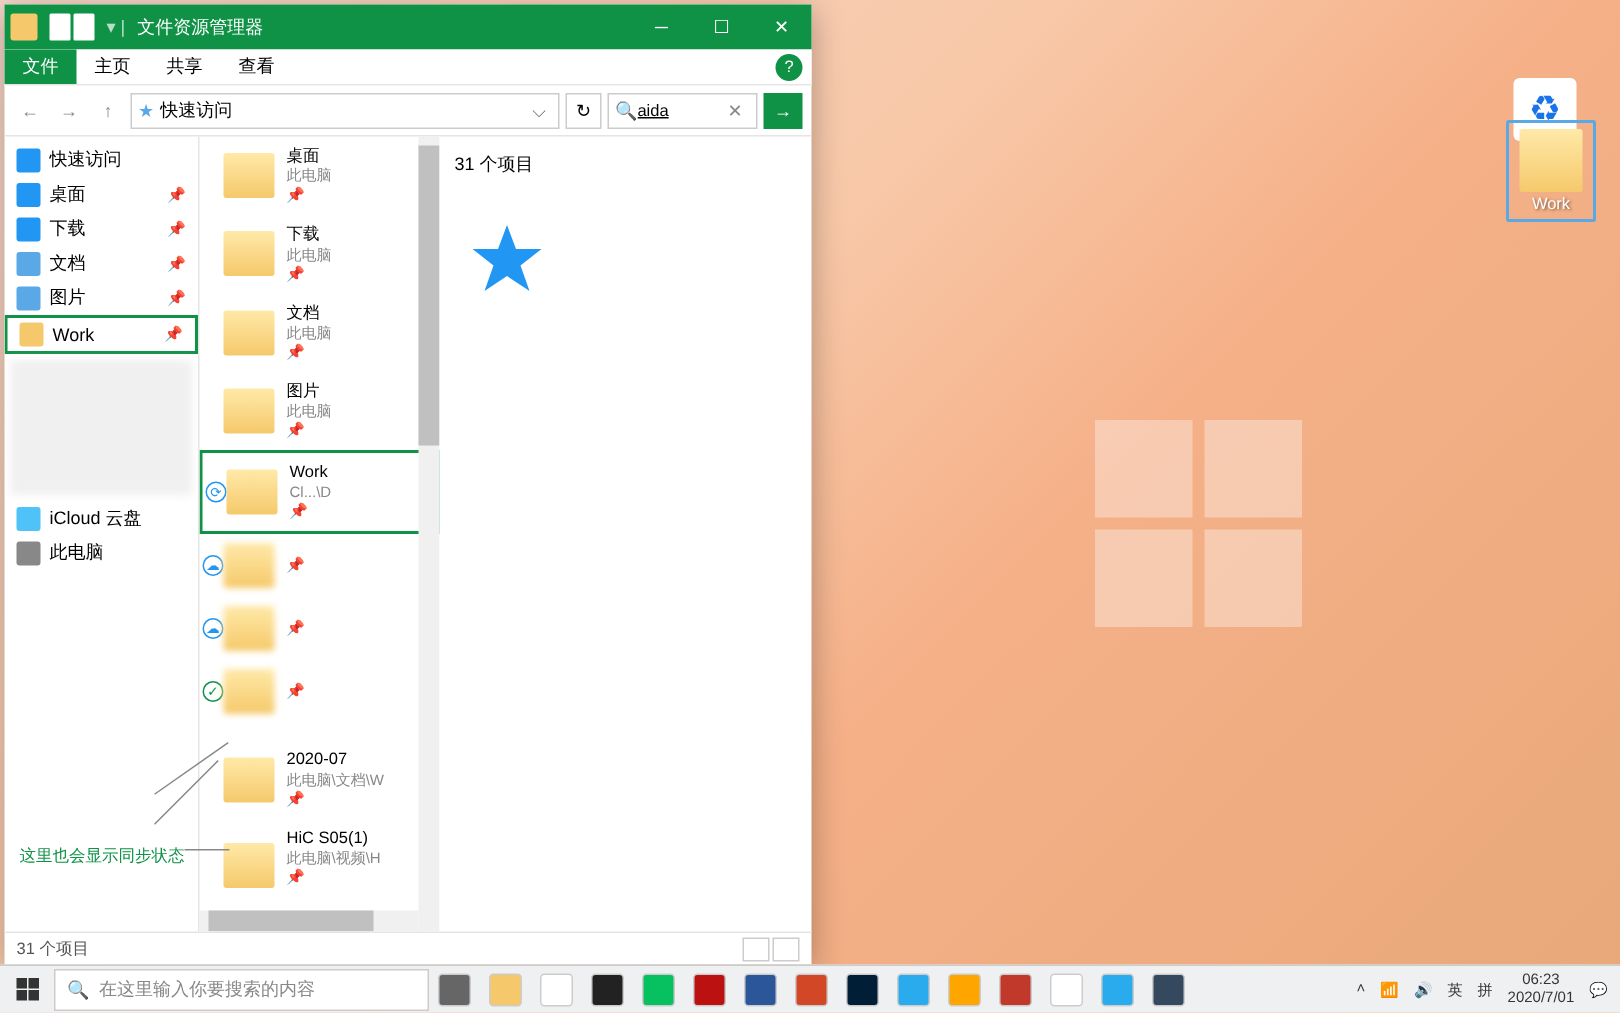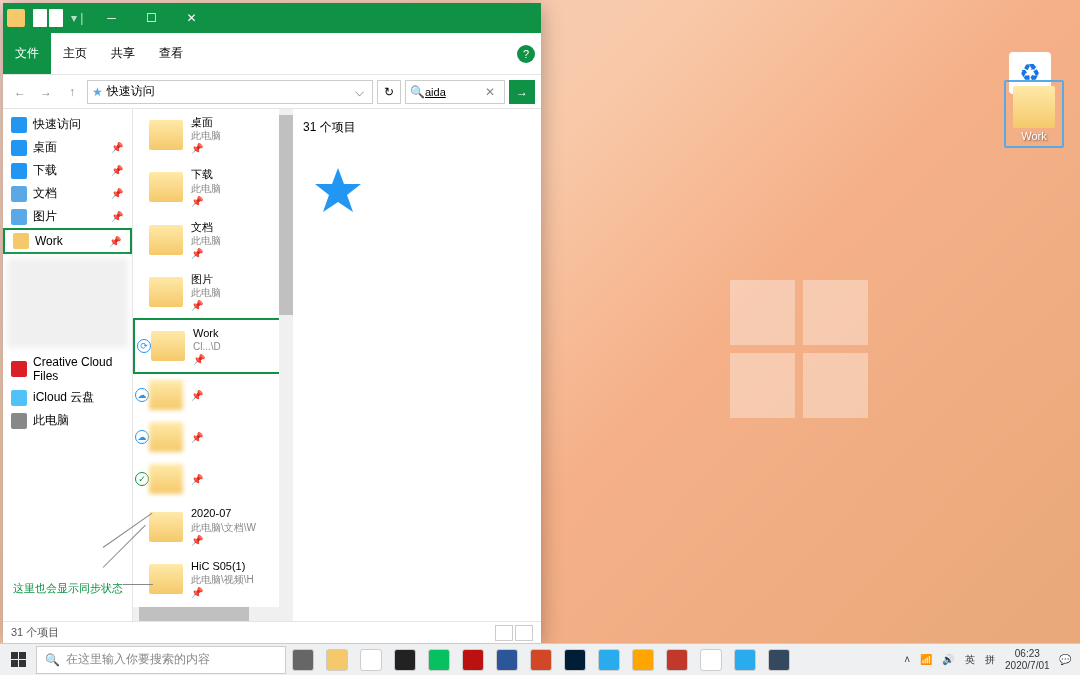--- a/index.html
+++ b/index.html
@@ -22,21 +22,21 @@
 .explorer { position: absolute; left: 3px; top: 3px; width: 538px; height: 640px; background: #fff; box-shadow: 0 4px 20px rgba(0,0,0,0.3); display: flex; flex-direction: column; }
 
 .titlebar { height: 30px; background: #0f9246; display: flex; align-items: center; color: #fff; font-size: 12px; }
 .titlebar .tb-icon { width: 18px; height: 18px; margin: 0 4px; background: #f5c96b; border-radius: 2px; }
 .titlebar .tb-tabs { display: flex; gap: 2px; margin-left: 4px; }
 .titlebar .tb-tab { width: 14px; height: 18px; background: #fff; border-radius: 1px; }
 .titlebar .tb-sep { margin: 0 8px; opacity: 0.7; }
 .titlebar .tb-title { flex: 1; }
 .titlebar .tb-btn { width: 40px; height: 30px; display: flex; align-items: center; justify-content: center; cursor: pointer; }
 
-.menubar { height: 42px; background: #fff; border-bottom: 1px solid #e5e5e5; display: flex; align-items: center; font-size: 12px; }
+.menubar { height: 24px; background: #fff; border-bottom: 1px solid #e5e5e5; display: flex; align-items: center; font-size: 12px; }
 .menubar .file-tab { background: #0f9246; color: #fff; padding: 4px 12px; height: 100%; display: flex; align-items: center; }
 .menubar .menu-item { padding: 0 12px; }
 .menubar .help-btn { margin-left: auto; width: 18px; height: 18px; background: #0f9246; color: #fff; border-radius: 50%; text-align: center; line-height: 18px; margin-right: 6px; font-size: 11px; }
 
 .navbar { height: 34px; border-bottom: 1px solid #e5e5e5; display: flex; align-items: center; padding: 0 6px; gap: 4px; font-size: 12px; }
 .nav-btn { width: 22px; height: 22px; display: flex; align-items: center; justify-content: center; color: #888; cursor: pointer; }
 .addressbar { flex: 1; height: 24px; border: 1px solid #ccc; display: flex; align-items: center; padding: 0 4px; }
 .addressbar .star-icon { color: #5aa9e6; margin-right: 4px; }
 .addressbar .dropdown { margin-left: auto; color: #666; padding: 0 4px; }
 .refresh-btn { width: 24px; height: 24px; border: 1px solid #ccc; display: flex; align-items: center; justify-content: center; }
@@ -114,20 +114,21 @@
 </div>
 
 <div class="explorer">
   <div class="titlebar">
     <div class="tb-icon"></div>
     <div class="tb-tabs">
       <div class="tb-tab"></div>
         <div class="tb-tab"></div>
     </div>
     <span class="tb-sep">▾ |</span>
+    <span class="tb-title">文件资源管理器</span>
     <div class="tb-btn">─</div>
     <div class="tb-btn">☐</div>
     <div class="tb-btn">✕</div>
   </div>
 
   <div class="menubar">
     <div class="file-tab">文件</div>
     <div class="menu-item">主页</div>
     <div class="menu-item">共享</div>
     <div class="menu-item">查看</div>
@@ -179,24 +180,20 @@
         <span>图片</span>
         <span class="pin">📌</span>
       </div>
       <div class="side-item selected">
         <span class="side-icon folder"></span>
         <span>Work</span>
         <span class="pin">📌</span>
       </div>
       <div class="side-blur"></div>
       <div class="side-item">
-        <span class="side-icon" style="background:#da1f26"></span>
-        <span>Creative Cloud Files</span>
-      </div>
-      <div class="side-item">
         <span class="side-icon" style="background:#4fc3f7"></span>
         <span>iCloud 云盘</span>
       </div>
       <div class="side-item">
         <span class="side-icon disk"></span>
         <span>此电脑</span>
       </div>
     </div>
 
     <div class="folder-list">
@@ -262,29 +259,29 @@
           </div>
           <div class="folder-item" style="position: relative;">
             <span class="sync-badge" style="border-color:#0f9246;color:#0f9246;">✓</span>
             <div class="folder-thumb blur"></div>
             <div class="folder-info">
               <span class="name"></span>
               <span class="sub"></span>
               <span class="sub">📌</span>
             </div>
           </div>
-          <div class="folder-item" style="position: relative;">
+          <div class="folder-item" style="position: relative; margin-top: 11px;">
             <div class="folder-thumb"></div>
             <div class="folder-info">
               <span class="name">2020-07</span>
               <span class="sub">此电脑\文档\W</span>
               <span class="sub">📌</span>
             </div>
           </div>
-          <div class="folder-item" style="position: relative;">
+          <div class="folder-item" style="position: relative; align-items: flex-end;">
             <div class="folder-thumb"></div>
             <div class="folder-info">
               <span class="name">HiC S05(1)</span>
               <span class="sub">此电脑\视频\H</span>
               <span class="sub">📌</span>
             </div>
           </div>
         </div>
       <div class="scrollbar-v">
           <div class="thumb"></div>

